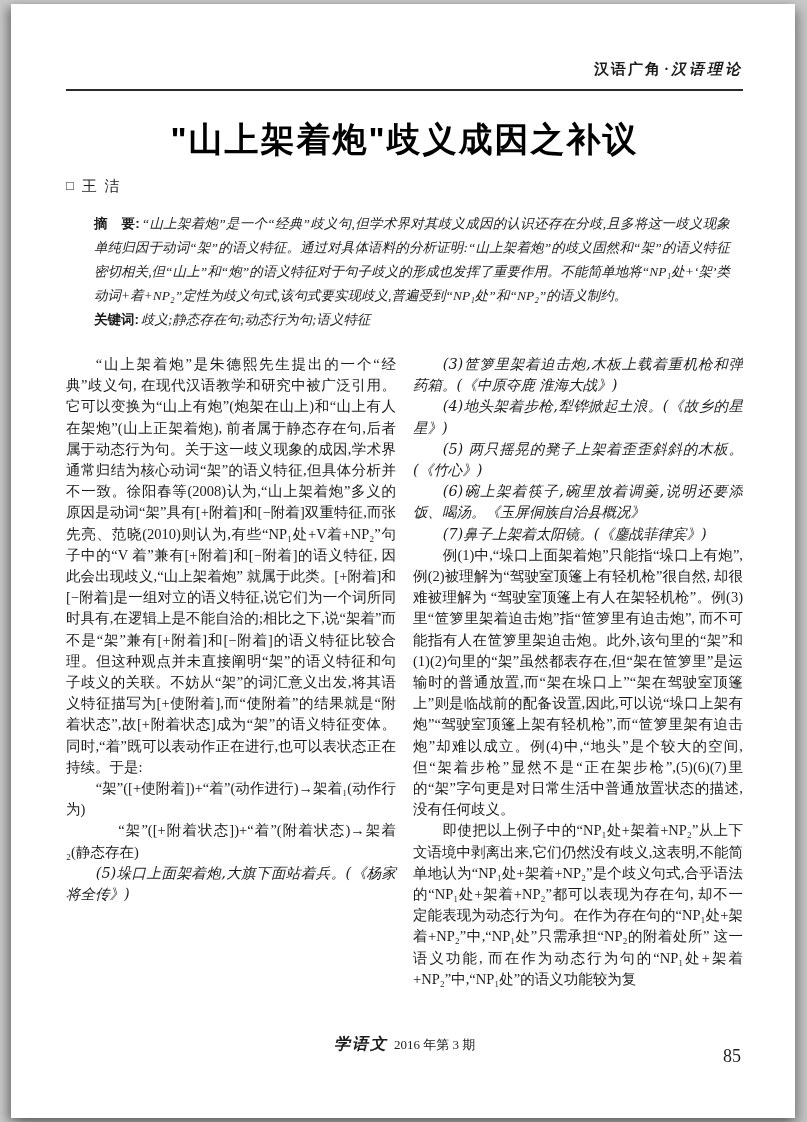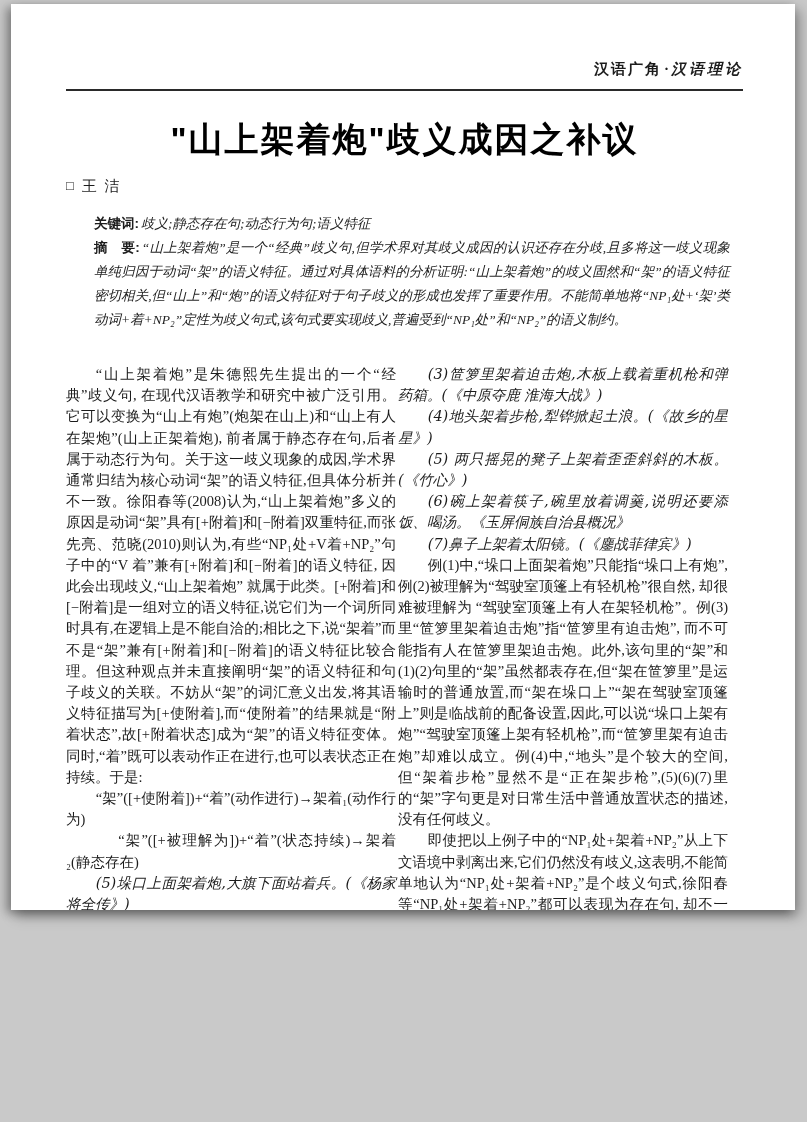--- a/index.html
+++ b/index.html
@@ -6,21 +6,21 @@
   body{
     width:807px;height:1122px;
     background:#c9c9c9;
     overflow:hidden;
     position:relative;
     font-family:"Liberation Serif","DejaVu Serif",serif;
     color:#1c1c1c;
   }
   .page{
     position:absolute;left:11px;top:4px;
-    width:784px;height:906px;
+    width:784px;height:1114px;
     background:#ffffff;
     box-shadow:-5px 3px 9px rgba(0,0,0,.30), 4px 6px 12px rgba(0,0,0,.35);
     box-sizing:border-box;
     padding:0 52px 0 55px;
     overflow:hidden;
   }
   
   .header{
     padding-top:56px;
     text-align:right;
@@ -70,23 +70,23 @@
   }
   .abs-p{margin:0;}
   .abs-label{
     font-style:normal;
     font-weight:bold;
     font-family:"Liberation Sans","DejaVu Sans",sans-serif;
     margin-right:2px;
   }
   
   .columns{
-    margin-top:32px;
+    margin-top:22px;
     display:flex;
-    gap:2px;
+    gap:17px;
     height:702px;
     overflow:hidden;
   }
   .col{
     width:330px;
     font-size:14.5px;
     line-height:21.2px;
   }
   .para{margin:0;text-align:justify;}
   .indent{text-indent:2.05em;}
@@ -133,39 +133,39 @@
 
   <div class="rule"></div>
 
   <h1 class="title">"山上架着炮"歧义成因之补议</h1>
 
   <div class="author">
     <span class="author-marker">□</span><span>王 洁</span>
   </div>
 
   <div class="abstract">
+    <p class="abs-p"><span class="abs-label">摘　要:</span><span>“山上架着炮”是一个“经典”歧义句,但学术界对其歧义成因的认识还存在分歧,且多将这一歧义现象单纯归因于动词“架”的语义特征。通过对具体语料的分析证明:“山上架着炮”的歧义固然和“架”的语义特征密切相关,但“山上”和“炮”的语义特征对于句子歧义的形成也发挥了重要作用。不能简单地将“NP₁处+‘架’类动词+着+NP₂”定性为歧义句式,该句式要实现歧义,普遍受到“NP₁处”和“NP₂”的语义制约。</span></p>
     <p class="abs-p"><span class="abs-label">关键词:</span><span>歧义;静态存在句;动态行为句;语义特征</span></p>
-    <p class="abs-p"><span class="abs-label">摘　要:</span><span>“山上架着炮”是一个“经典”歧义句,但学术界对其歧义成因的认识还存在分歧,且多将这一歧义现象单纯归因于动词“架”的语义特征。通过对具体语料的分析证明:“山上架着炮”的歧义固然和“架”的语义特征密切相关,但“山上”和“炮”的语义特征对于句子歧义的形成也发挥了重要作用。不能简单地将“NP₁处+‘架’类动词+着+NP₂”定性为歧义句式,该句式要实现歧义,普遍受到“NP₁处”和“NP₂”的语义制约。</span></p>
   </div>
 
   <div class="columns">
     <div class="col">
         <p class="para indent">“山上架着炮”是朱德熙先生提出的一个“经典”歧义句, 在现代汉语教学和研究中被广泛引用。它可以变换为“山上有炮”(炮架在山上)和“山上有人在架炮”(山上正架着炮), 前者属于静态存在句,后者属于动态行为句。关于这一歧义现象的成因,学术界通常归结为核心动词“架”的语义特征,但具体分析并不一致。徐阳春等(2008)认为,“山上架着炮”多义的原因是动词“架”具有[+附着]和[−附着]双重特征,而张先亮、范晓(2010)则认为,有些“NP₁处+V着+NP₂”句子中的“V 着”兼有[+附着]和[−附着]的语义特征, 因此会出现歧义,“山上架着炮” 就属于此类。[+附着]和[−附着]是一组对立的语义特征,说它们为一个词所同时具有,在逻辑上是不能自洽的;相比之下,说“架着”而不是“架”兼有[+附着]和[−附着]的语义特征比较合理。但这种观点并未直接阐明“架”的语义特征和句子歧义的关联。不妨从“架”的词汇意义出发,将其语义特征描写为[+使附着],而“使附着”的结果就是“附着状态”,故[+附着状态]成为“架”的语义特征变体。同时,“着”既可以表动作正在进行,也可以表状态正在持续。于是:</p>
         <p class="para formula">“架”([+使附着])+“着”(动作进行)→架着₁(动作行为)</p>
-        <p class="para formula2">“架”([+被理解为])+“着”(状态持续)→架着₂(静态存在)</p>
+        <p class="para formula2">“架”([+附着状态])+“着”(附着状态)→架着₂(静态存在)</p>
         <p class="para example">(5)垛口上面架着炮,大旗下面站着兵。(《杨家将全传》)</p>
       </div>
     <div class="col">
         <p class="para example">(3)笸箩里架着迫击炮,木板上载着重机枪和弹药箱。(《中原夺鹿 淮海大战》)</p>
         <p class="para example">(4)地头架着步枪,犁铧掀起土浪。(《故乡的星星》)</p>
         <p class="para example">(5) 两只摇晃的凳子上架着歪歪斜斜的木板。(《竹心》)</p>
         <p class="para example">(6)碗上架着筷子,碗里放着调羹,说明还要添饭、喝汤。《玉屏侗族自治县概况》</p>
         <p class="para example">(7)鼻子上架着太阳镜。(《鏖战菲律宾》)</p>
         <p class="para indent">例(1)中,“垛口上面架着炮”只能指“垛口上有炮”,例(2)被理解为“驾驶室顶篷上有轻机枪”很自然, 却很难被理解为 “驾驶室顶篷上有人在架轻机枪”。例(3)里“笸箩里架着迫击炮”指“笸箩里有迫击炮”, 而不可能指有人在笸箩里架迫击炮。此外,该句里的“架”和(1)(2)句里的“架”虽然都表存在,但“架在笸箩里”是运输时的普通放置,而“架在垛口上”“架在驾驶室顶篷上”则是临战前的配备设置,因此,可以说“垛口上架有炮”“驾驶室顶篷上架有轻机枪”,而“笸箩里架有迫击炮”却难以成立。例(4)中,“地头”是个较大的空间,但“架着步枪”显然不是“正在架步枪”,(5)(6)(7)里的“架”字句更是对日常生活中普通放置状态的描述,没有任何歧义。</p>
-        <p class="para indent">即使把以上例子中的“NP₁处+架着+NP₂”从上下文语境中剥离出来,它们仍然没有歧义,这表明,不能简单地认为“NP₁处+架着+NP₂”是个歧义句式,徐阳春等“NP₁处+架着+NP₂”都可以表现为存在句, 却不一定能表现为动态行为句。在作为存在句的“NP₁处+架着+NP₂”中,“NP₁处”只需承担“NP₂的附着处所” 这一语义功能, 而在作为动态行为句的“NP₁处+架着+NP₂”中,“NP₁处”的语义功能较为复</p>
+        <p class="para indent">即使把以上例子中的“NP₁处+架着+NP₂”从上下文语境中剥离出来,它们仍然没有歧义,这表明,不能简单地认为“NP₁处+架着+NP₂”是个歧义句式,合乎语法的“NP₁处+架着+NP₂”都可以表现为存在句, 却不一定能表现为动态行为句。在作为存在句的“NP₁处+架着+NP₂”中,“NP₁处”只需承担“NP₂的附着处所” 这一语义功能, 而在作为动态行为句的“NP₁处+架着+NP₂”中,“NP₁处”的语义功能较为复</p>
       </div>
   </div>
 
   <div class="footer">
     <div class="footer-center">
       <span class="journal">学语文</span><span class="issue">2016 年第 3 期</span>
     </div>
     <span class="pageno">85</span>
   </div>
 

